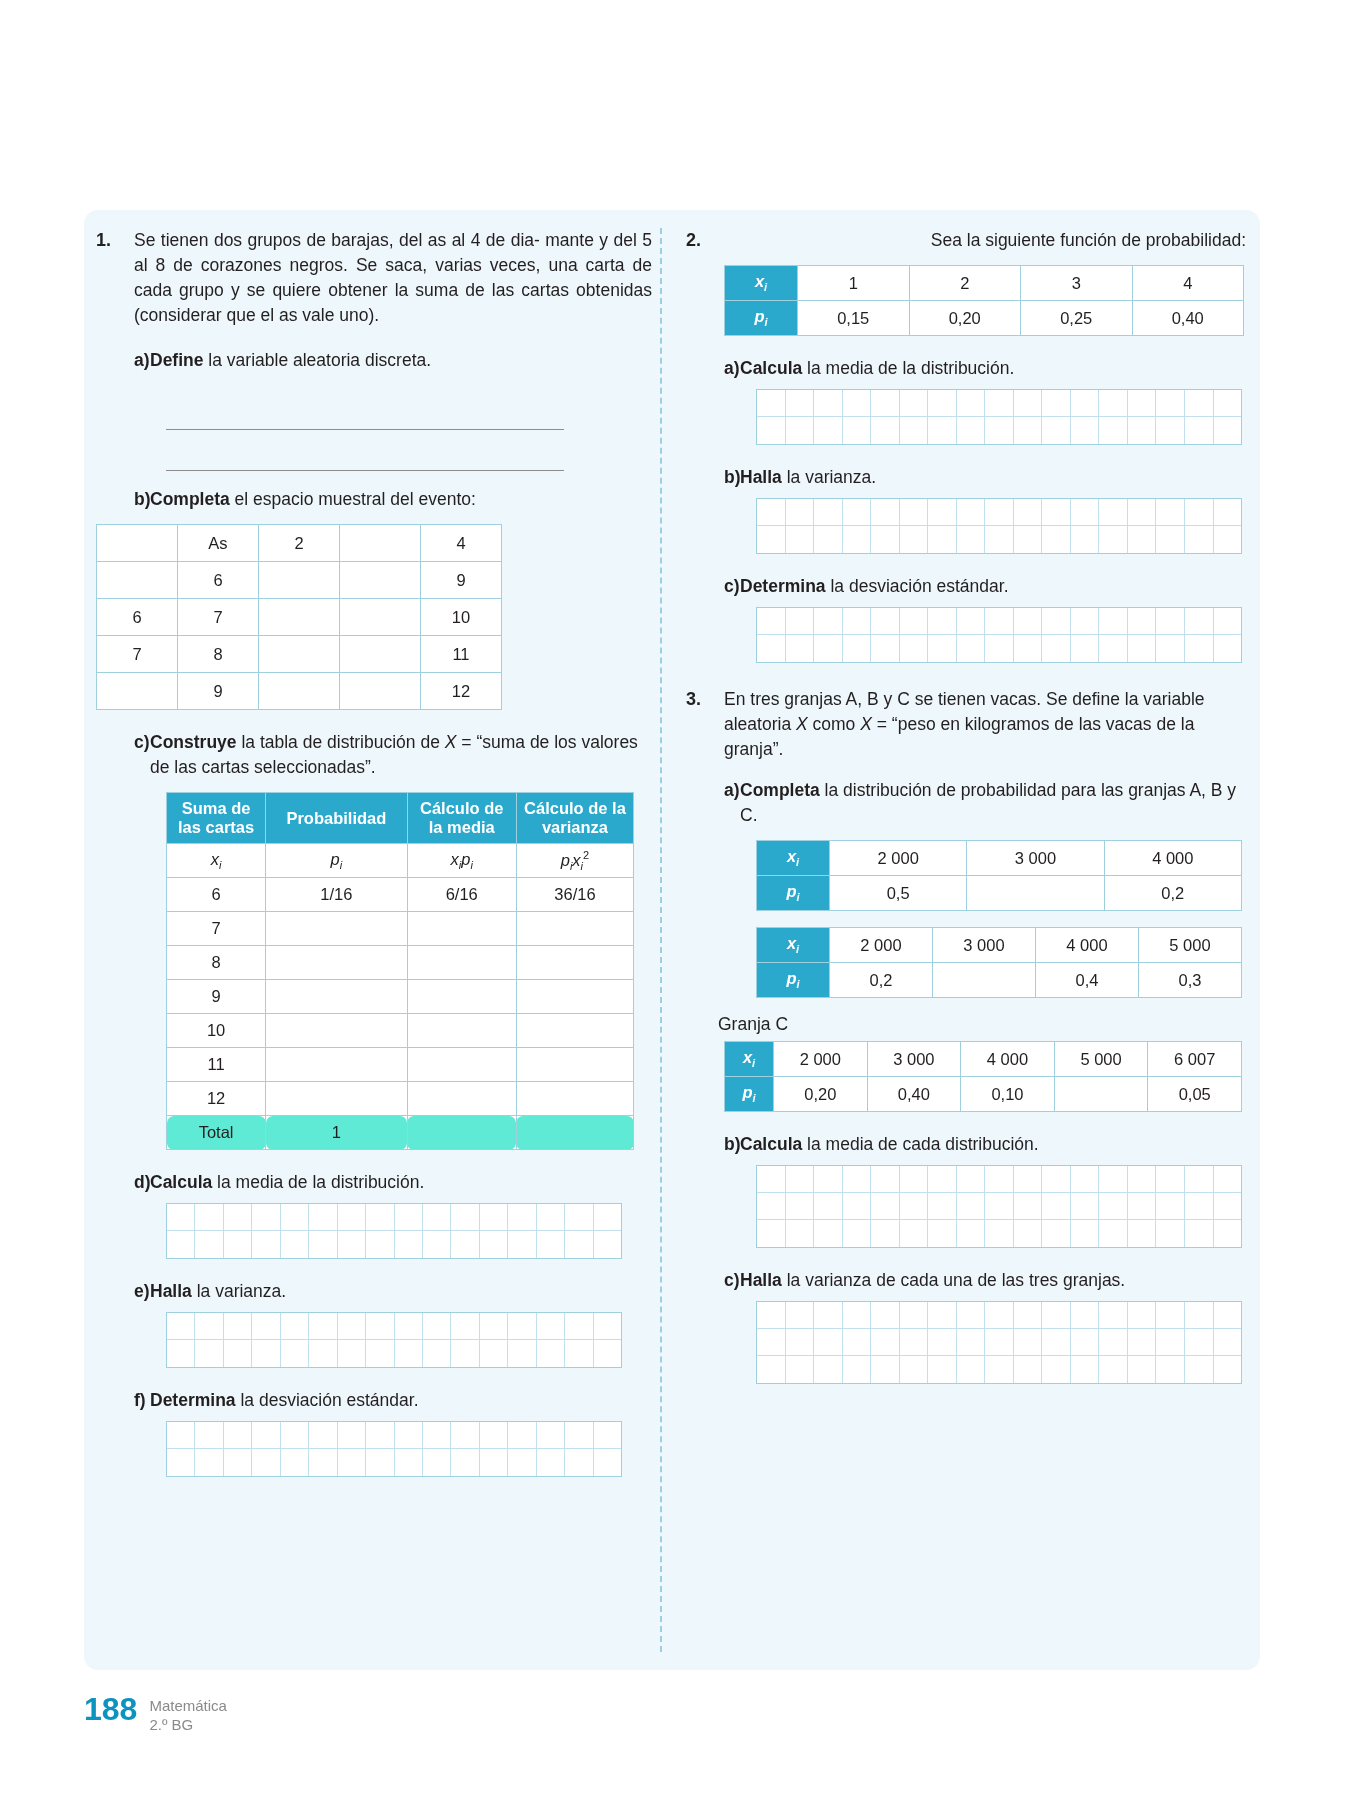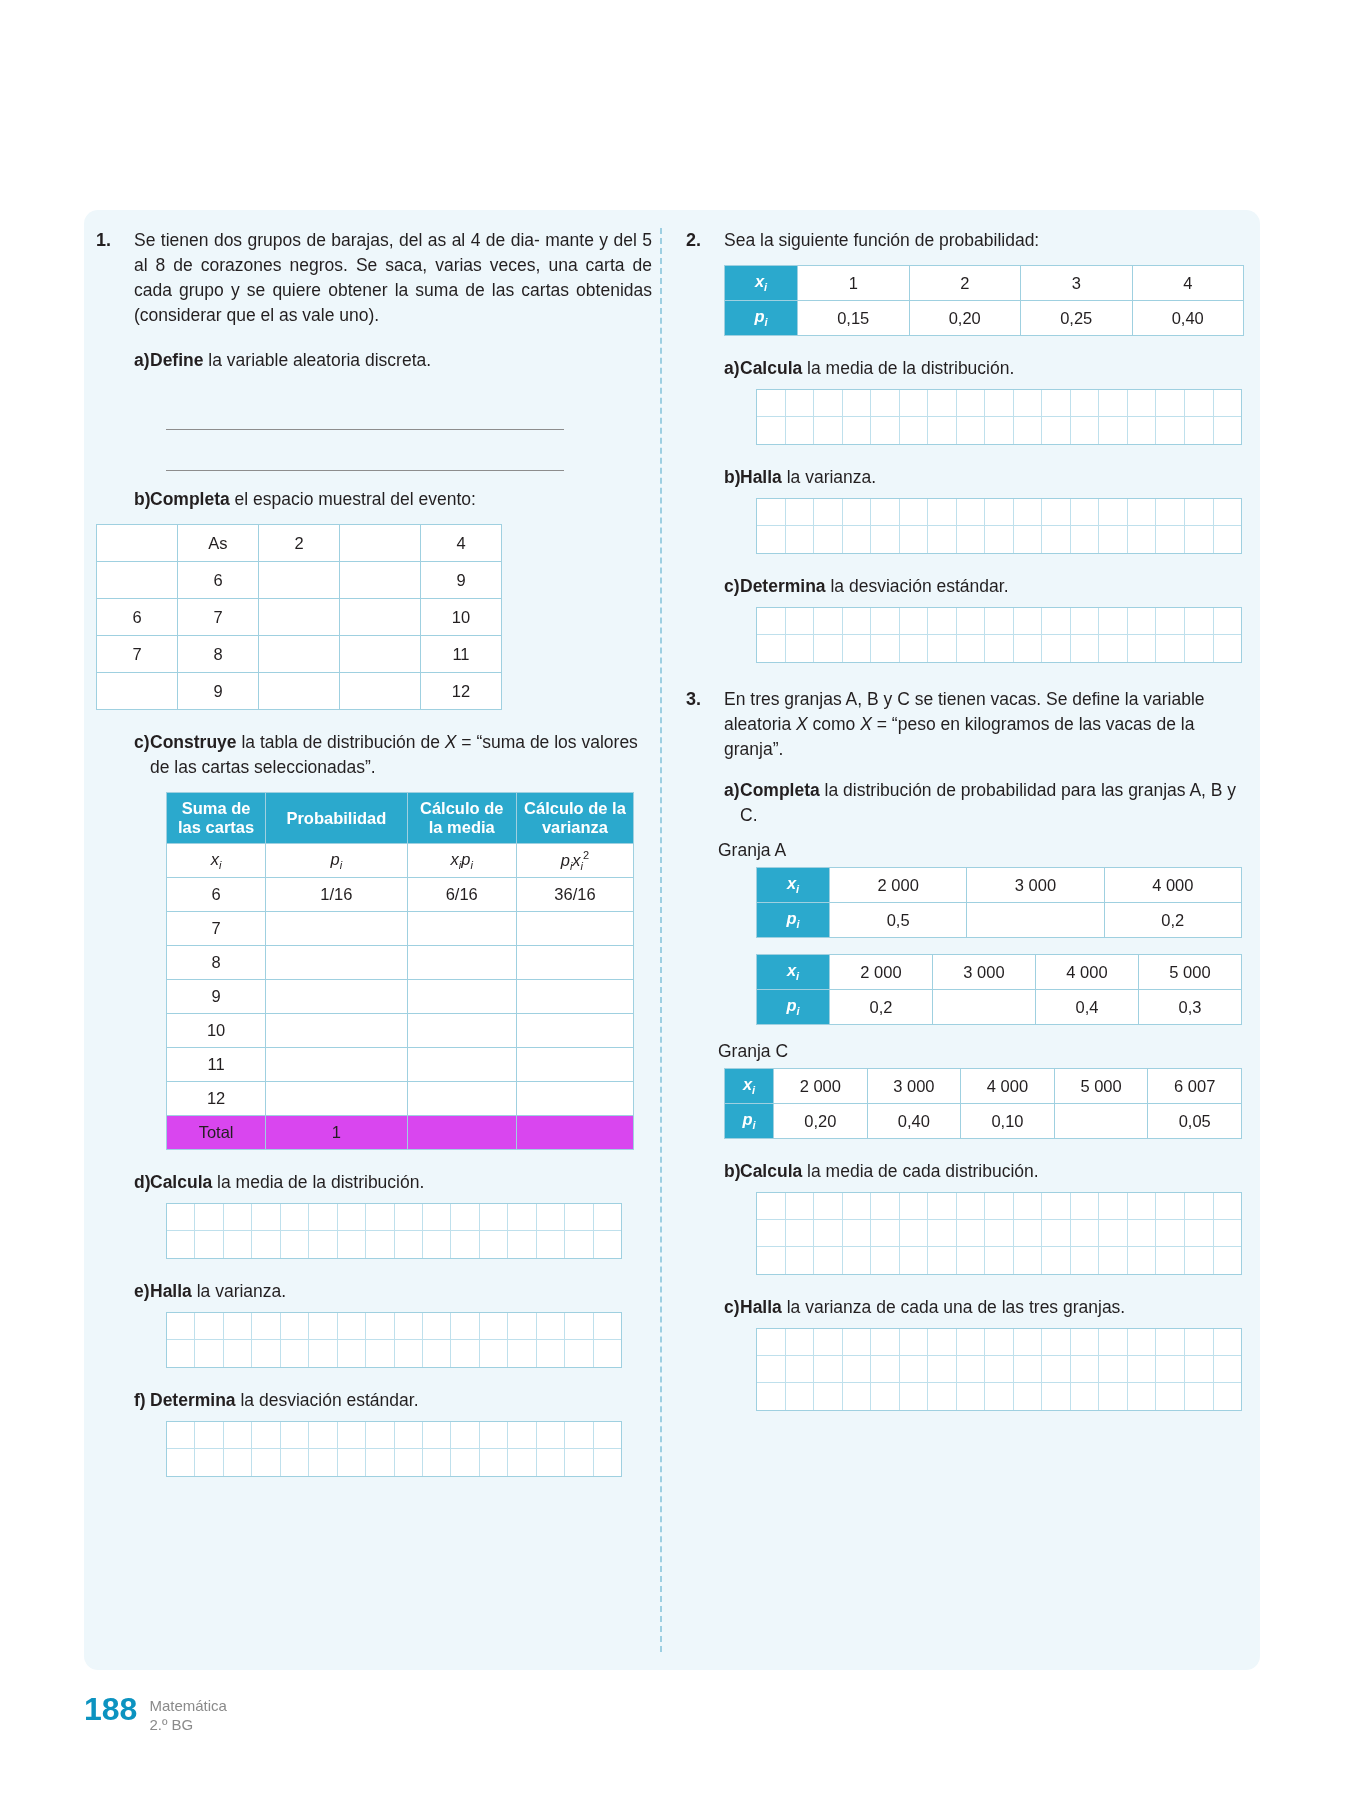--- a/index.html
+++ b/index.html
@@ -211,21 +211,22 @@
   .tbl-dist th {
     background: #2ba9cd;
     color: #ffffff;
     font-weight: bold;
     font-size: 16.5px;
     line-height: 19px;
     padding: 6px 4px;
   }
   .tbl-dist td { height: 33px; }
   .tbl-dist .total-row td {
-    background: #d946ef;
+    background: #5eead4;
+    border-radius: 7px;
   }
 
   .tbl-prob td.hdr {
     background: #2ba9cd;
     color: #ffffff;
     font-weight: bold;
     font-style: italic;
     width: 72px;
   }
   .tbl-prob td { height: 34px; }
@@ -563,21 +564,21 @@
           <div class="gcell" style="flex: 1 1 0px; height: 27px;"></div>
         </div>
       </div>
 
   </div>
 
   <div class="col-right">
 
     <div class="q">
       <span class="qnum">2.</span>
-      <div class="qtext" style="text-align:left;">Sea la siguiente función de probabilidad:</div>
+      <div class="qtext" style="text-align:right;">Sea la siguiente función de probabilidad:</div>
     </div>
 
     <div class="spacer-12"></div>
 
     <table class="tbl-prob" style="margin-left:38px;width:520px;">
       <tbody>
         <tr>
           <td class="hdr"><i>x</i><span class="sub-i">i</span></td>
           <td>1</td>
           <td>2</td>
@@ -751,21 +752,20 @@
 
     <div class="spacer-16"></div>
 
     <div class="sub">
       <span class="sublabel">a)</span>
       <div class="subtext"><b>Completa</b><span> la distribución de probabilidad para</span> <span>las granjas A, B y C.</span></div>
     </div>
 
     <div class="spacer-12"></div>
 
-    <div class="granja-label">Granja A</div>
     <table class="tbl-prob" style="margin-left:70px;width:486px;">
       <tbody>
         <tr>
           <td class="hdr"><i>x</i><span class="sub-i">i</span></td>
           <td>2 000</td>
           <td>3 000</td>
           <td>4 000</td>
         </tr>
         <tr>
           <td class="hdr"><i>p</i><span class="sub-i">i</span></td>

